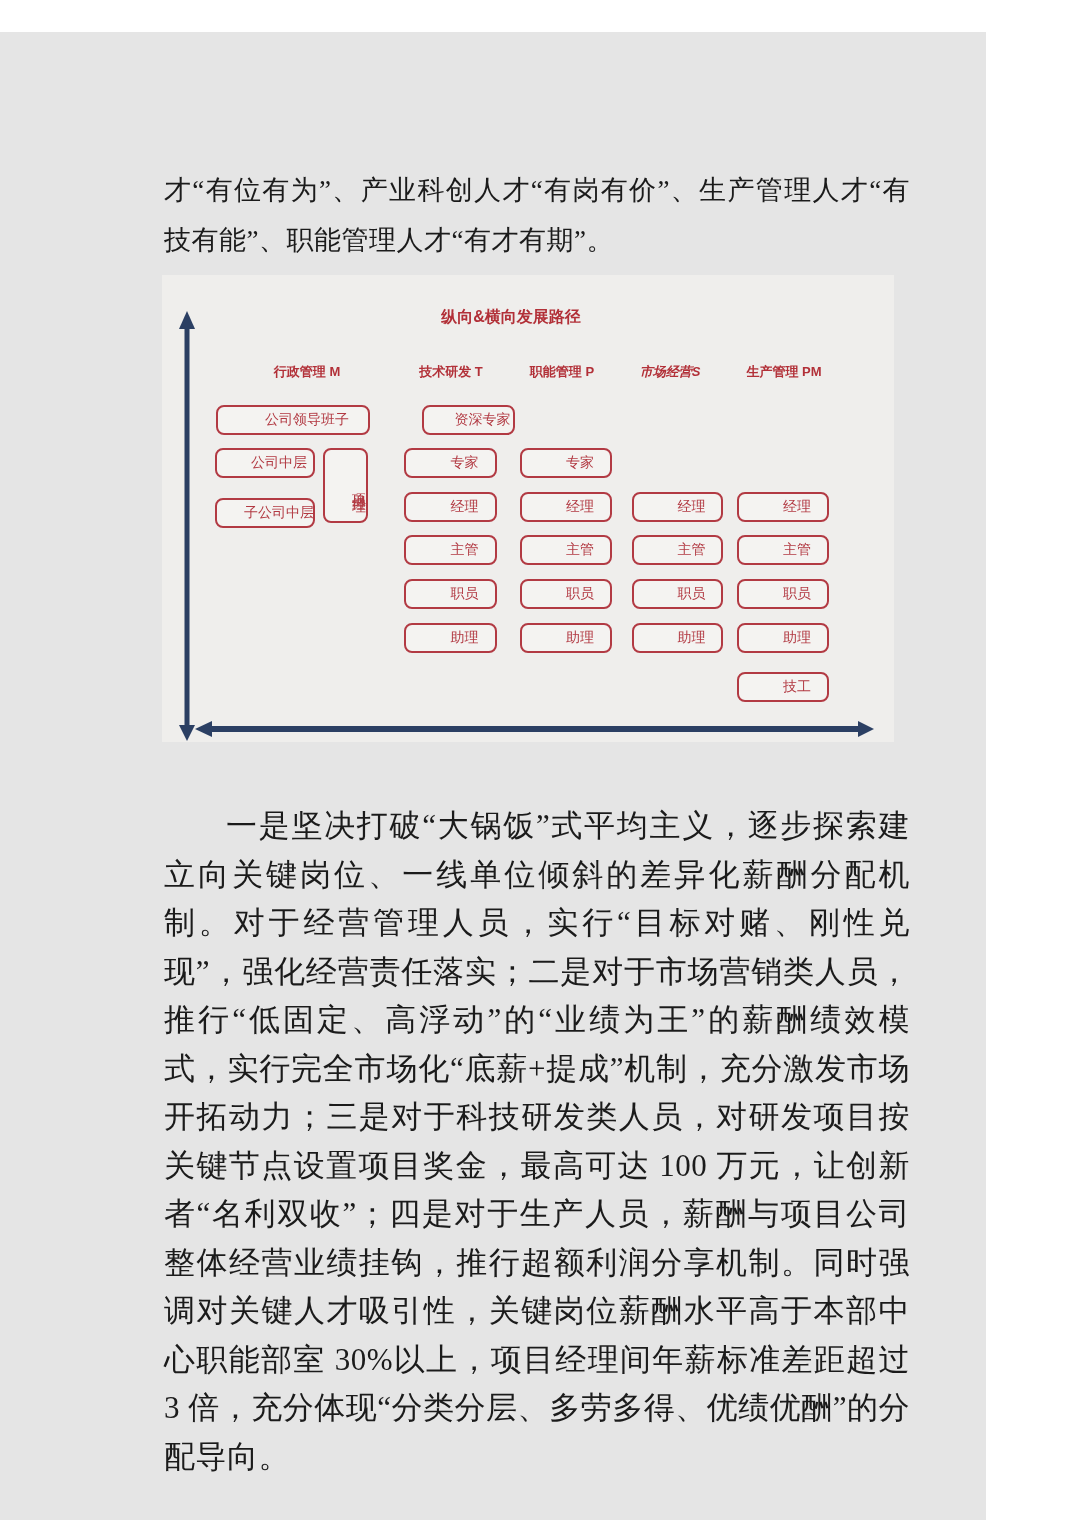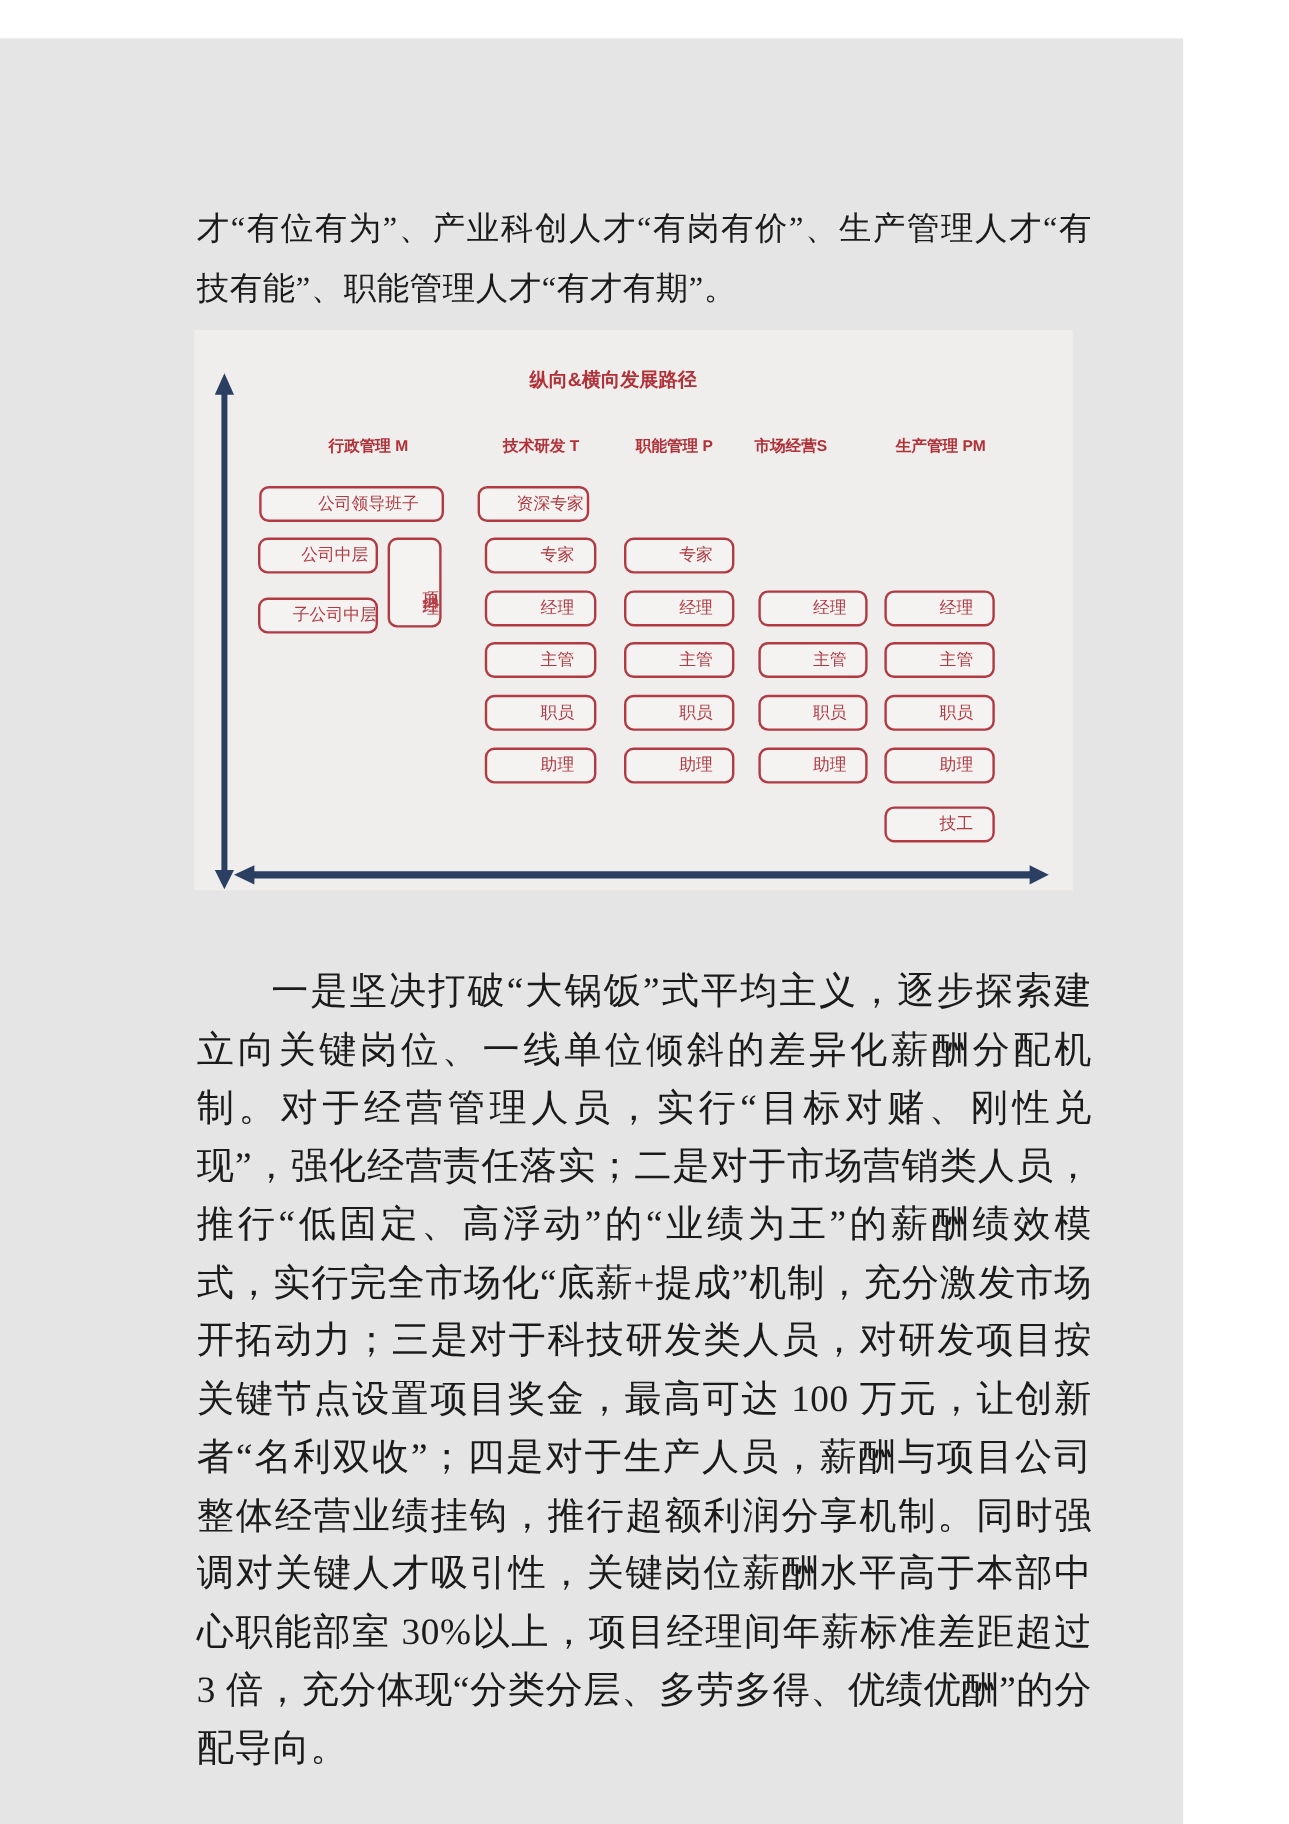--- a/index.html
+++ b/index.html
@@ -88,33 +88,33 @@
     </svg>
 
     <div class="diagram-title">纵向&amp;横向发展路径</div>
 
     <div id="diagram-content">
         <div class="col-header" style="left: 145px;">行政管理 M</div>
         <div class="dbox" style="left: 54px; top: 130px; width: 154px;">公司领导班子</div>
         <div class="dbox" style="left: 53px; top: 173px; width: 100px;">公司中层</div>
         <div class="dbox" style="left: 53px; top: 223px; width: 100px; text-align: center;">子公司中层</div>
         <div class="col-header" style="left: 289px;">技术研发 T</div>
-        <div class="dbox" style="left: 236px; top: 130px; width: 93px;">资深专家</div>
+        <div class="dbox" style="left: 260px; top: 130px; width: 93px;">资深专家</div>
         <div class="dbox" style="left: 242px; top: 173px; width: 93px;">专家</div>
         <div class="dbox" style="left: 242px; top: 217px; width: 93px;">经理</div>
         <div class="dbox" style="left: 242px; top: 260px; width: 93px;">主管</div>
         <div class="dbox" style="left: 242px; top: 304px; width: 93px;">职员</div>
         <div class="dbox" style="left: 242px; top: 348px; width: 93px;">助理</div>
         <div class="col-header" style="left: 400px;">职能管理 P</div>
         <div class="dbox" style="left: 358px; top: 173px; width: 92px;">专家</div>
         <div class="dbox" style="left: 358px; top: 217px; width: 92px;">经理</div>
         <div class="dbox" style="left: 358px; top: 260px; width: 92px;">主管</div>
         <div class="dbox" style="left: 358px; top: 304px; width: 92px;">职员</div>
         <div class="dbox" style="left: 358px; top: 348px; width: 92px;">助理</div>
-        <div class="col-header" style="left: 497px;">市场经营S</div>
+        <div class="col-header" style="left: 508px; font-style: italic;">市场经营S</div>
         <div class="dbox" style="left: 470px; top: 217px; width: 91px;">经理</div>
         <div class="dbox" style="left: 470px; top: 260px; width: 91px;">主管</div>
         <div class="dbox" style="left: 470px; top: 304px; width: 91px;">职员</div>
         <div class="dbox" style="left: 470px; top: 348px; width: 91px;">助理</div>
         <div class="col-header" style="left: 622px;">生产管理 PM</div>
         <div class="dbox" style="left: 575px; top: 217px; width: 92px;">经理</div>
         <div class="dbox" style="left: 575px; top: 260px; width: 92px;">主管</div>
         <div class="dbox" style="left: 575px; top: 304px; width: 92px;">职员</div>
         <div class="dbox" style="left: 575px; top: 348px; width: 92px;">助理</div>
         <div class="dbox" style="left: 575px; top: 397px; width: 92px;">技工</div>

